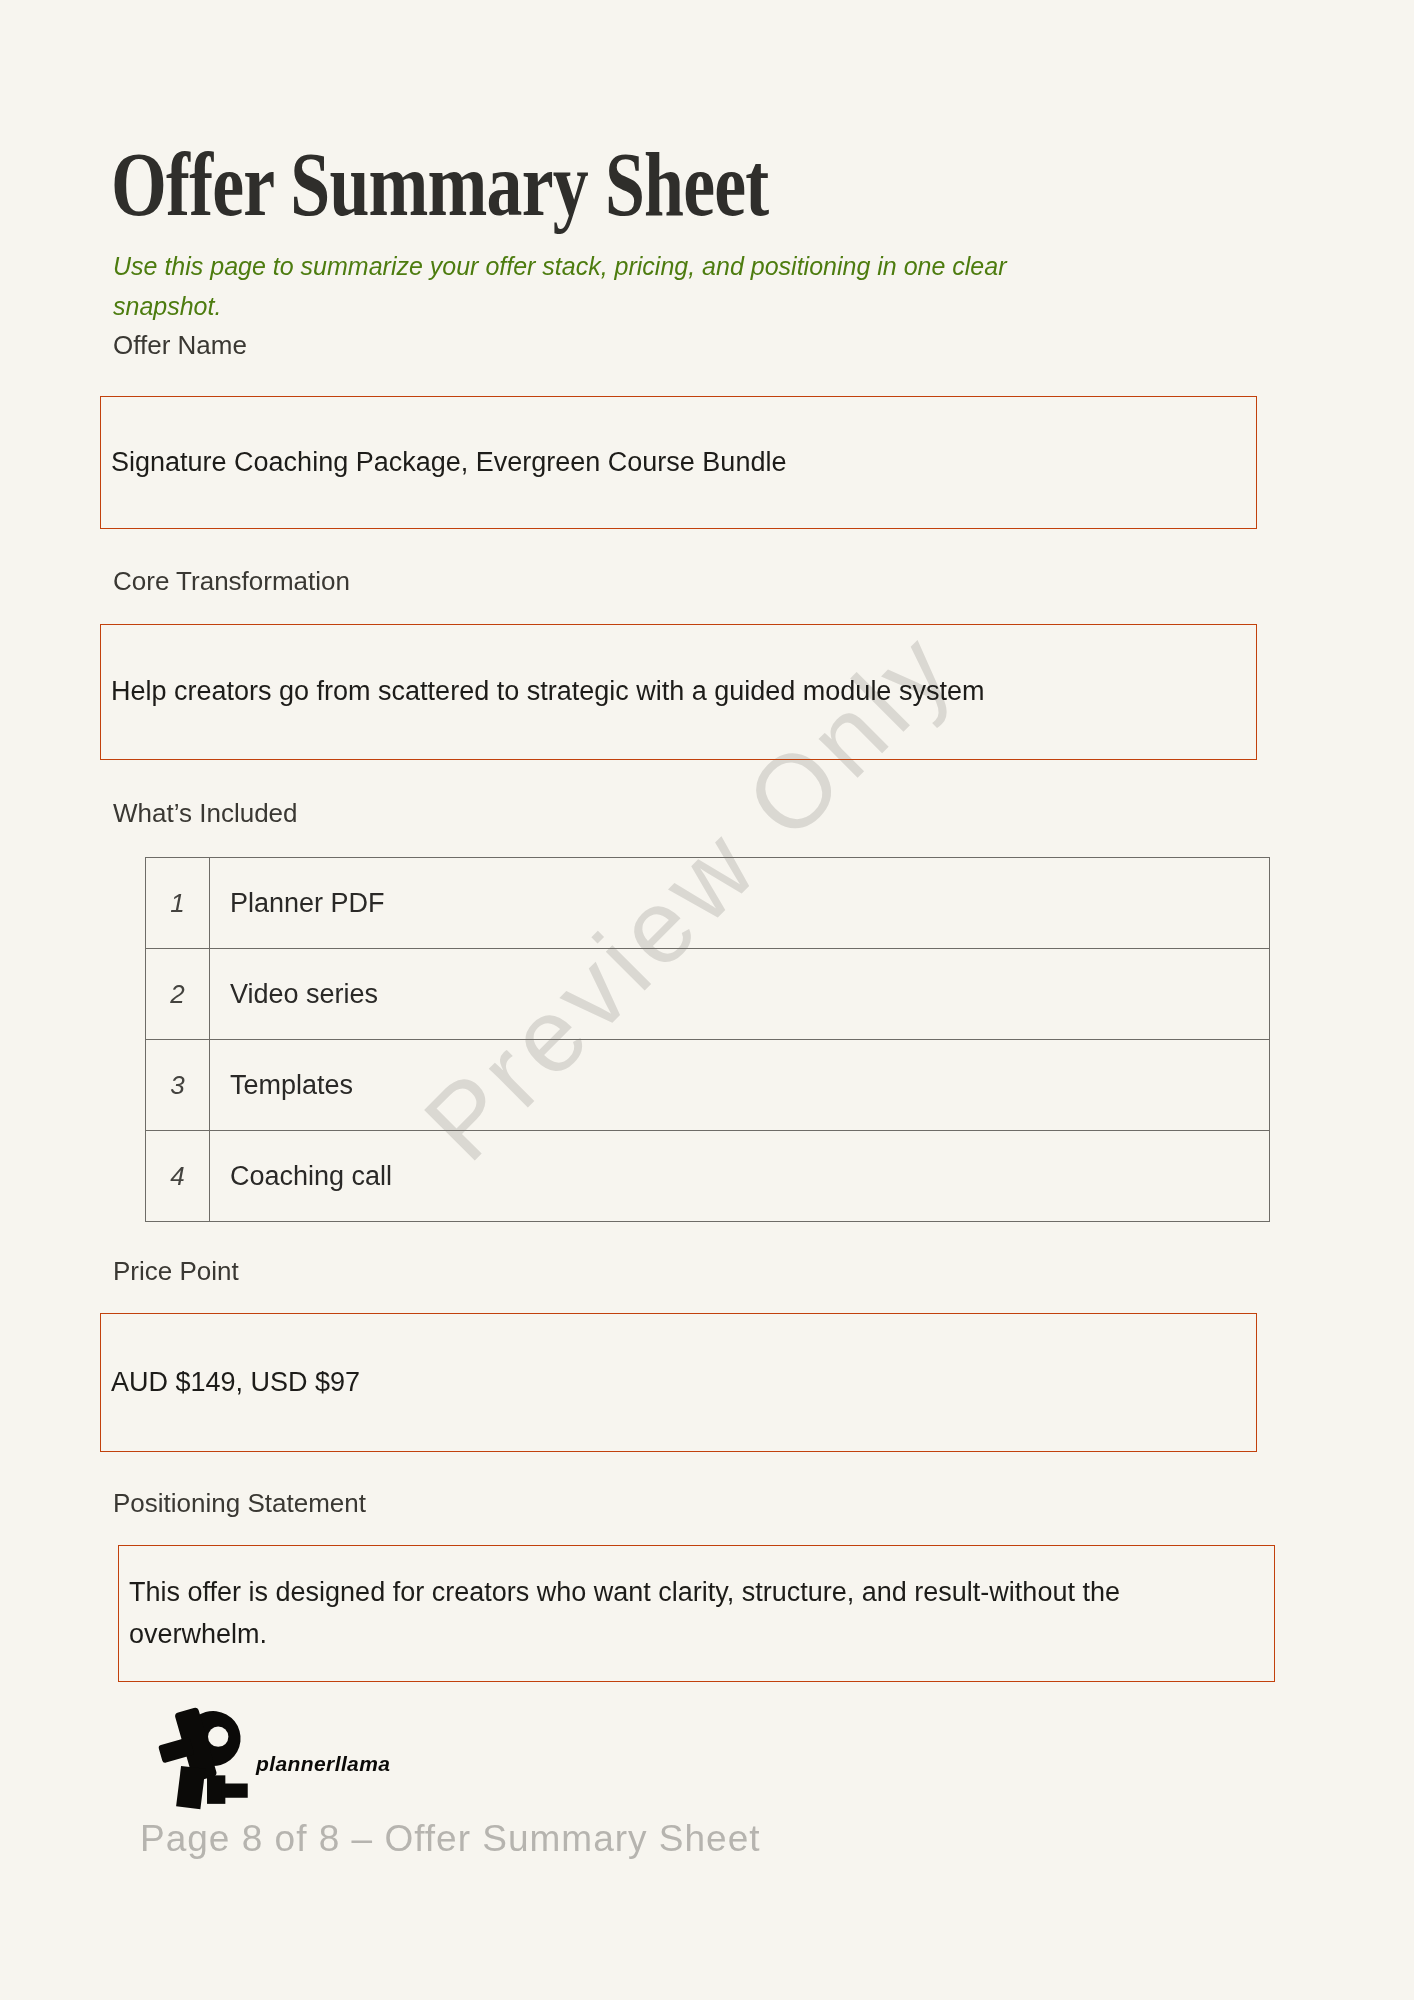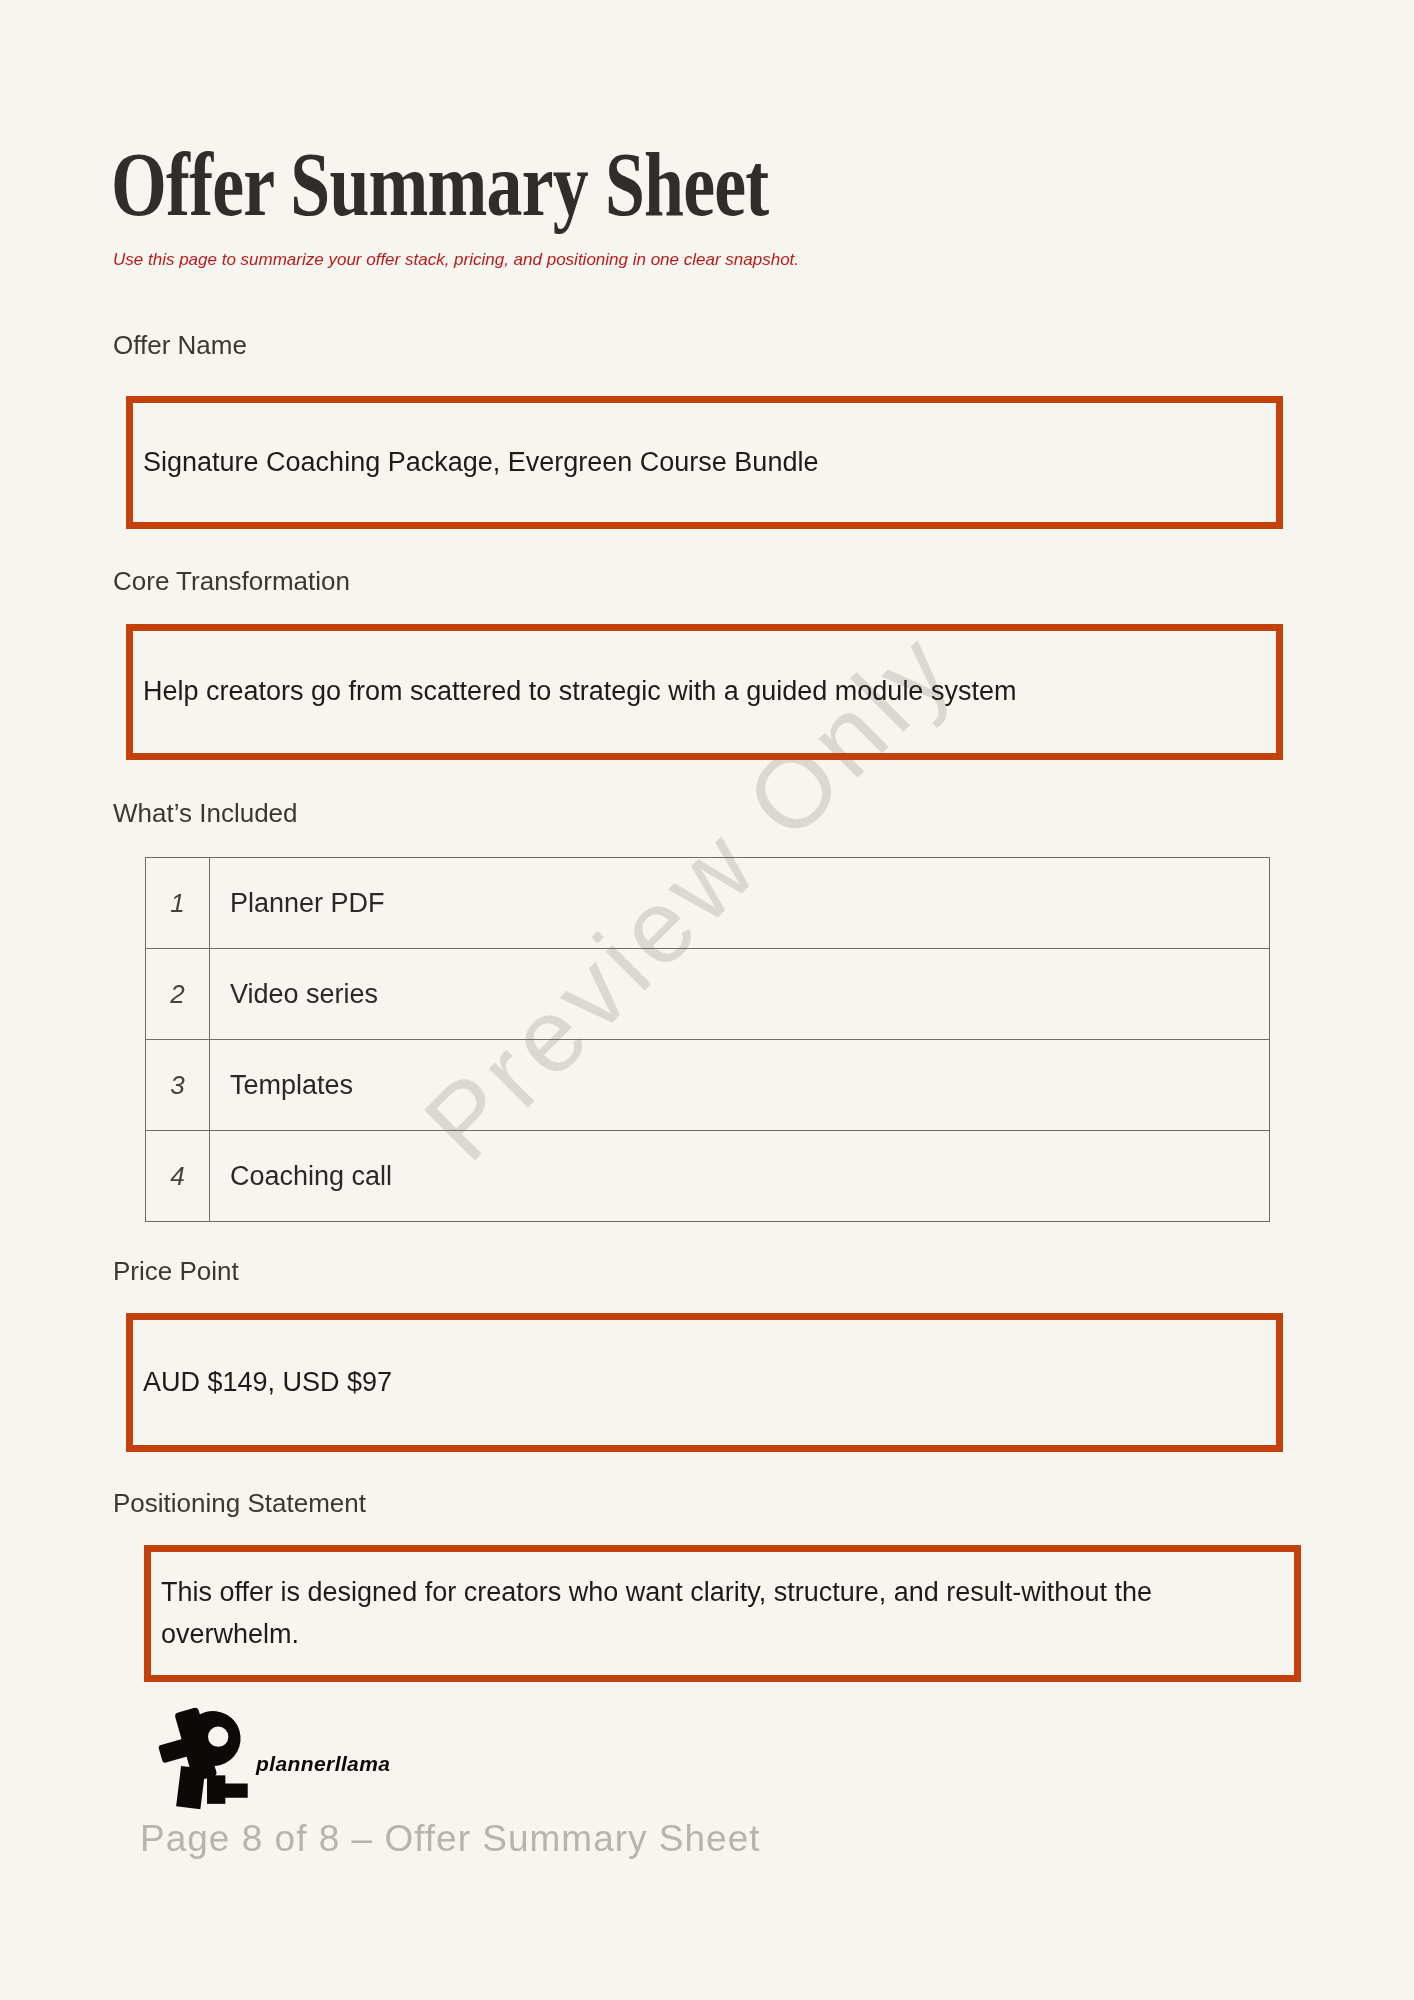--- a/index.html
+++ b/index.html
@@ -17,38 +17,38 @@
     font-size:92px;line-height:1.05;
     color:#2f2e2b;
     letter-spacing:-1px;
     transform:scaleX(0.78);
     transform-origin:left top;
     white-space:nowrap;
   }
   .subtitle{
     position:absolute;left:113px;top:247px;width:925px;
     font-style:italic;
-    font-size:17px;line-height:1.58;
-    color:#b91c1c;
+    font-size:25px;line-height:1.58;
+    color:#4d7c0f;
   }
   .watermark{
     position:absolute;left:690px;top:895px;
     transform:translate(-50%,-50%) rotate(-45deg);
     font-size:104px;letter-spacing:7px;
     color:#dad8d2;
     white-space:nowrap;
     pointer-events:none;
   }
   .field-label{
     position:absolute;left:113px;
     font-size:26px;color:#3a3833;
   }
   .field-box{
-    position:absolute;left:126px;width:1157px;
-    border:7px solid #c2410c;
+    position:absolute;left:100px;width:1157px;
+    border:1px solid #c2410c;
     box-sizing:border-box;
     display:flex;align-items:center;
     background:transparent;
   }
   .field-value{
     padding-left:10px;padding-right:30px;
     font-size:27px;line-height:1.55;color:#1d1c19;
     max-width:1060px;
   }
   .included-table{

